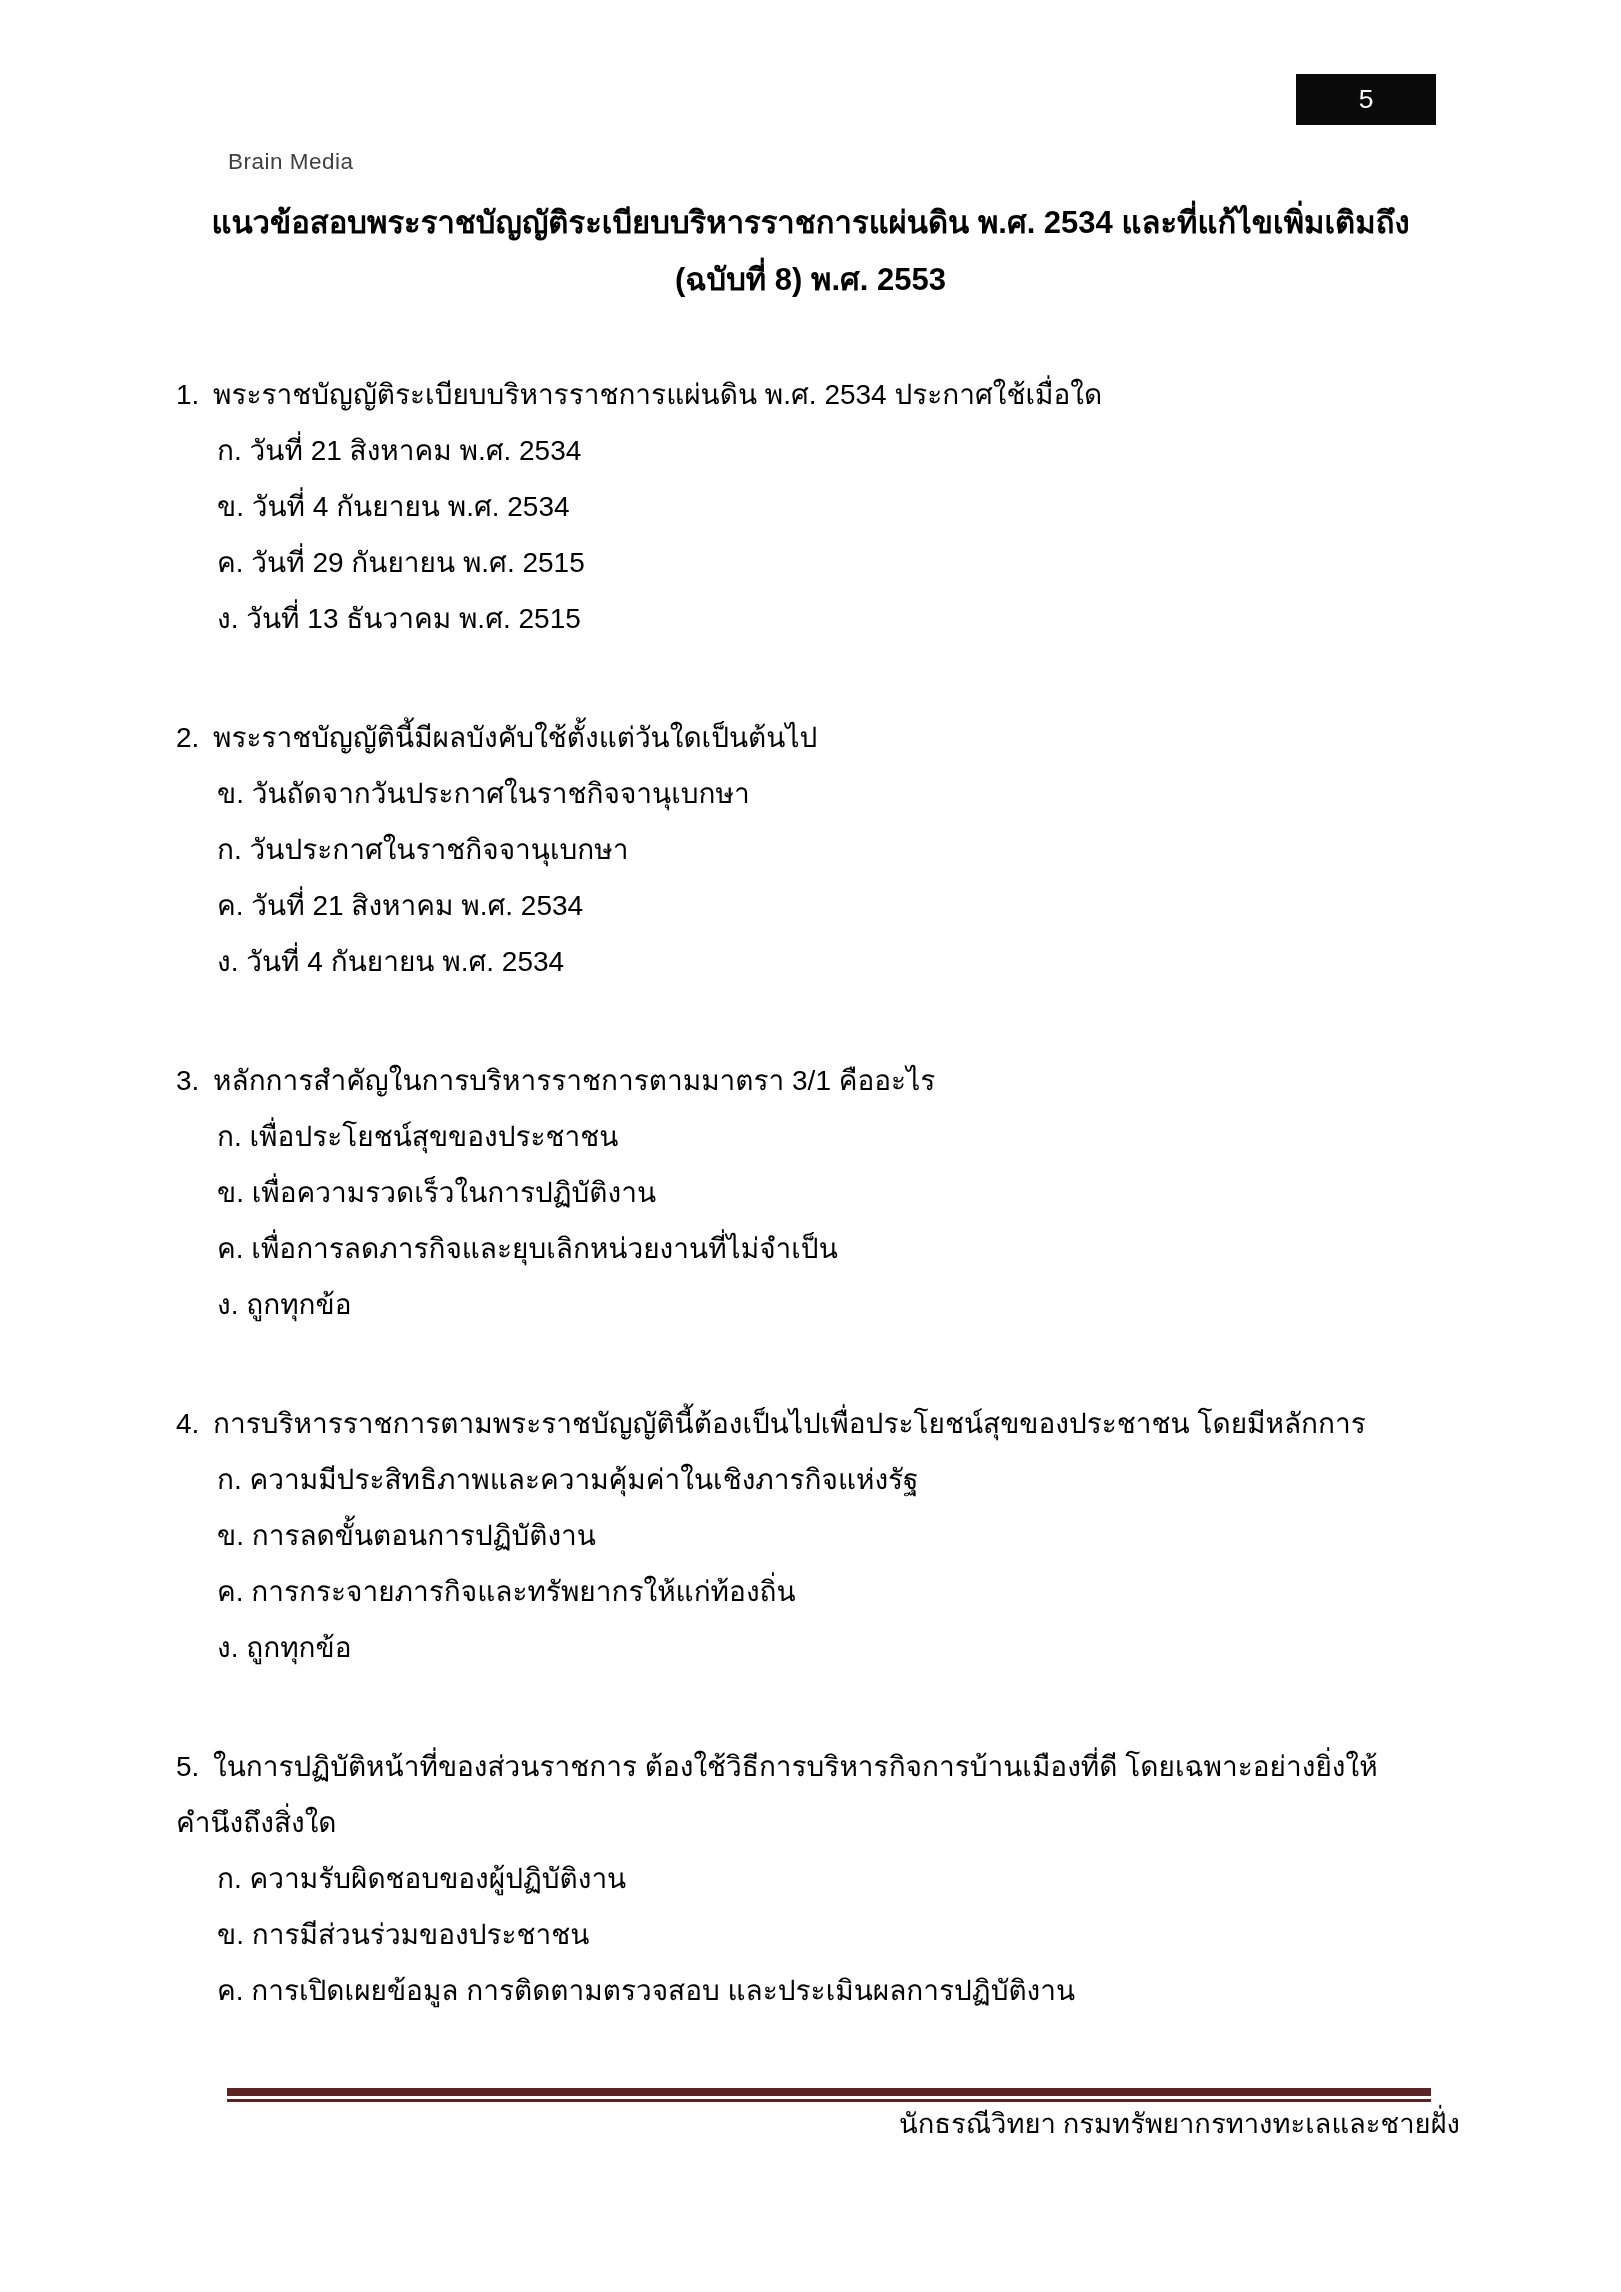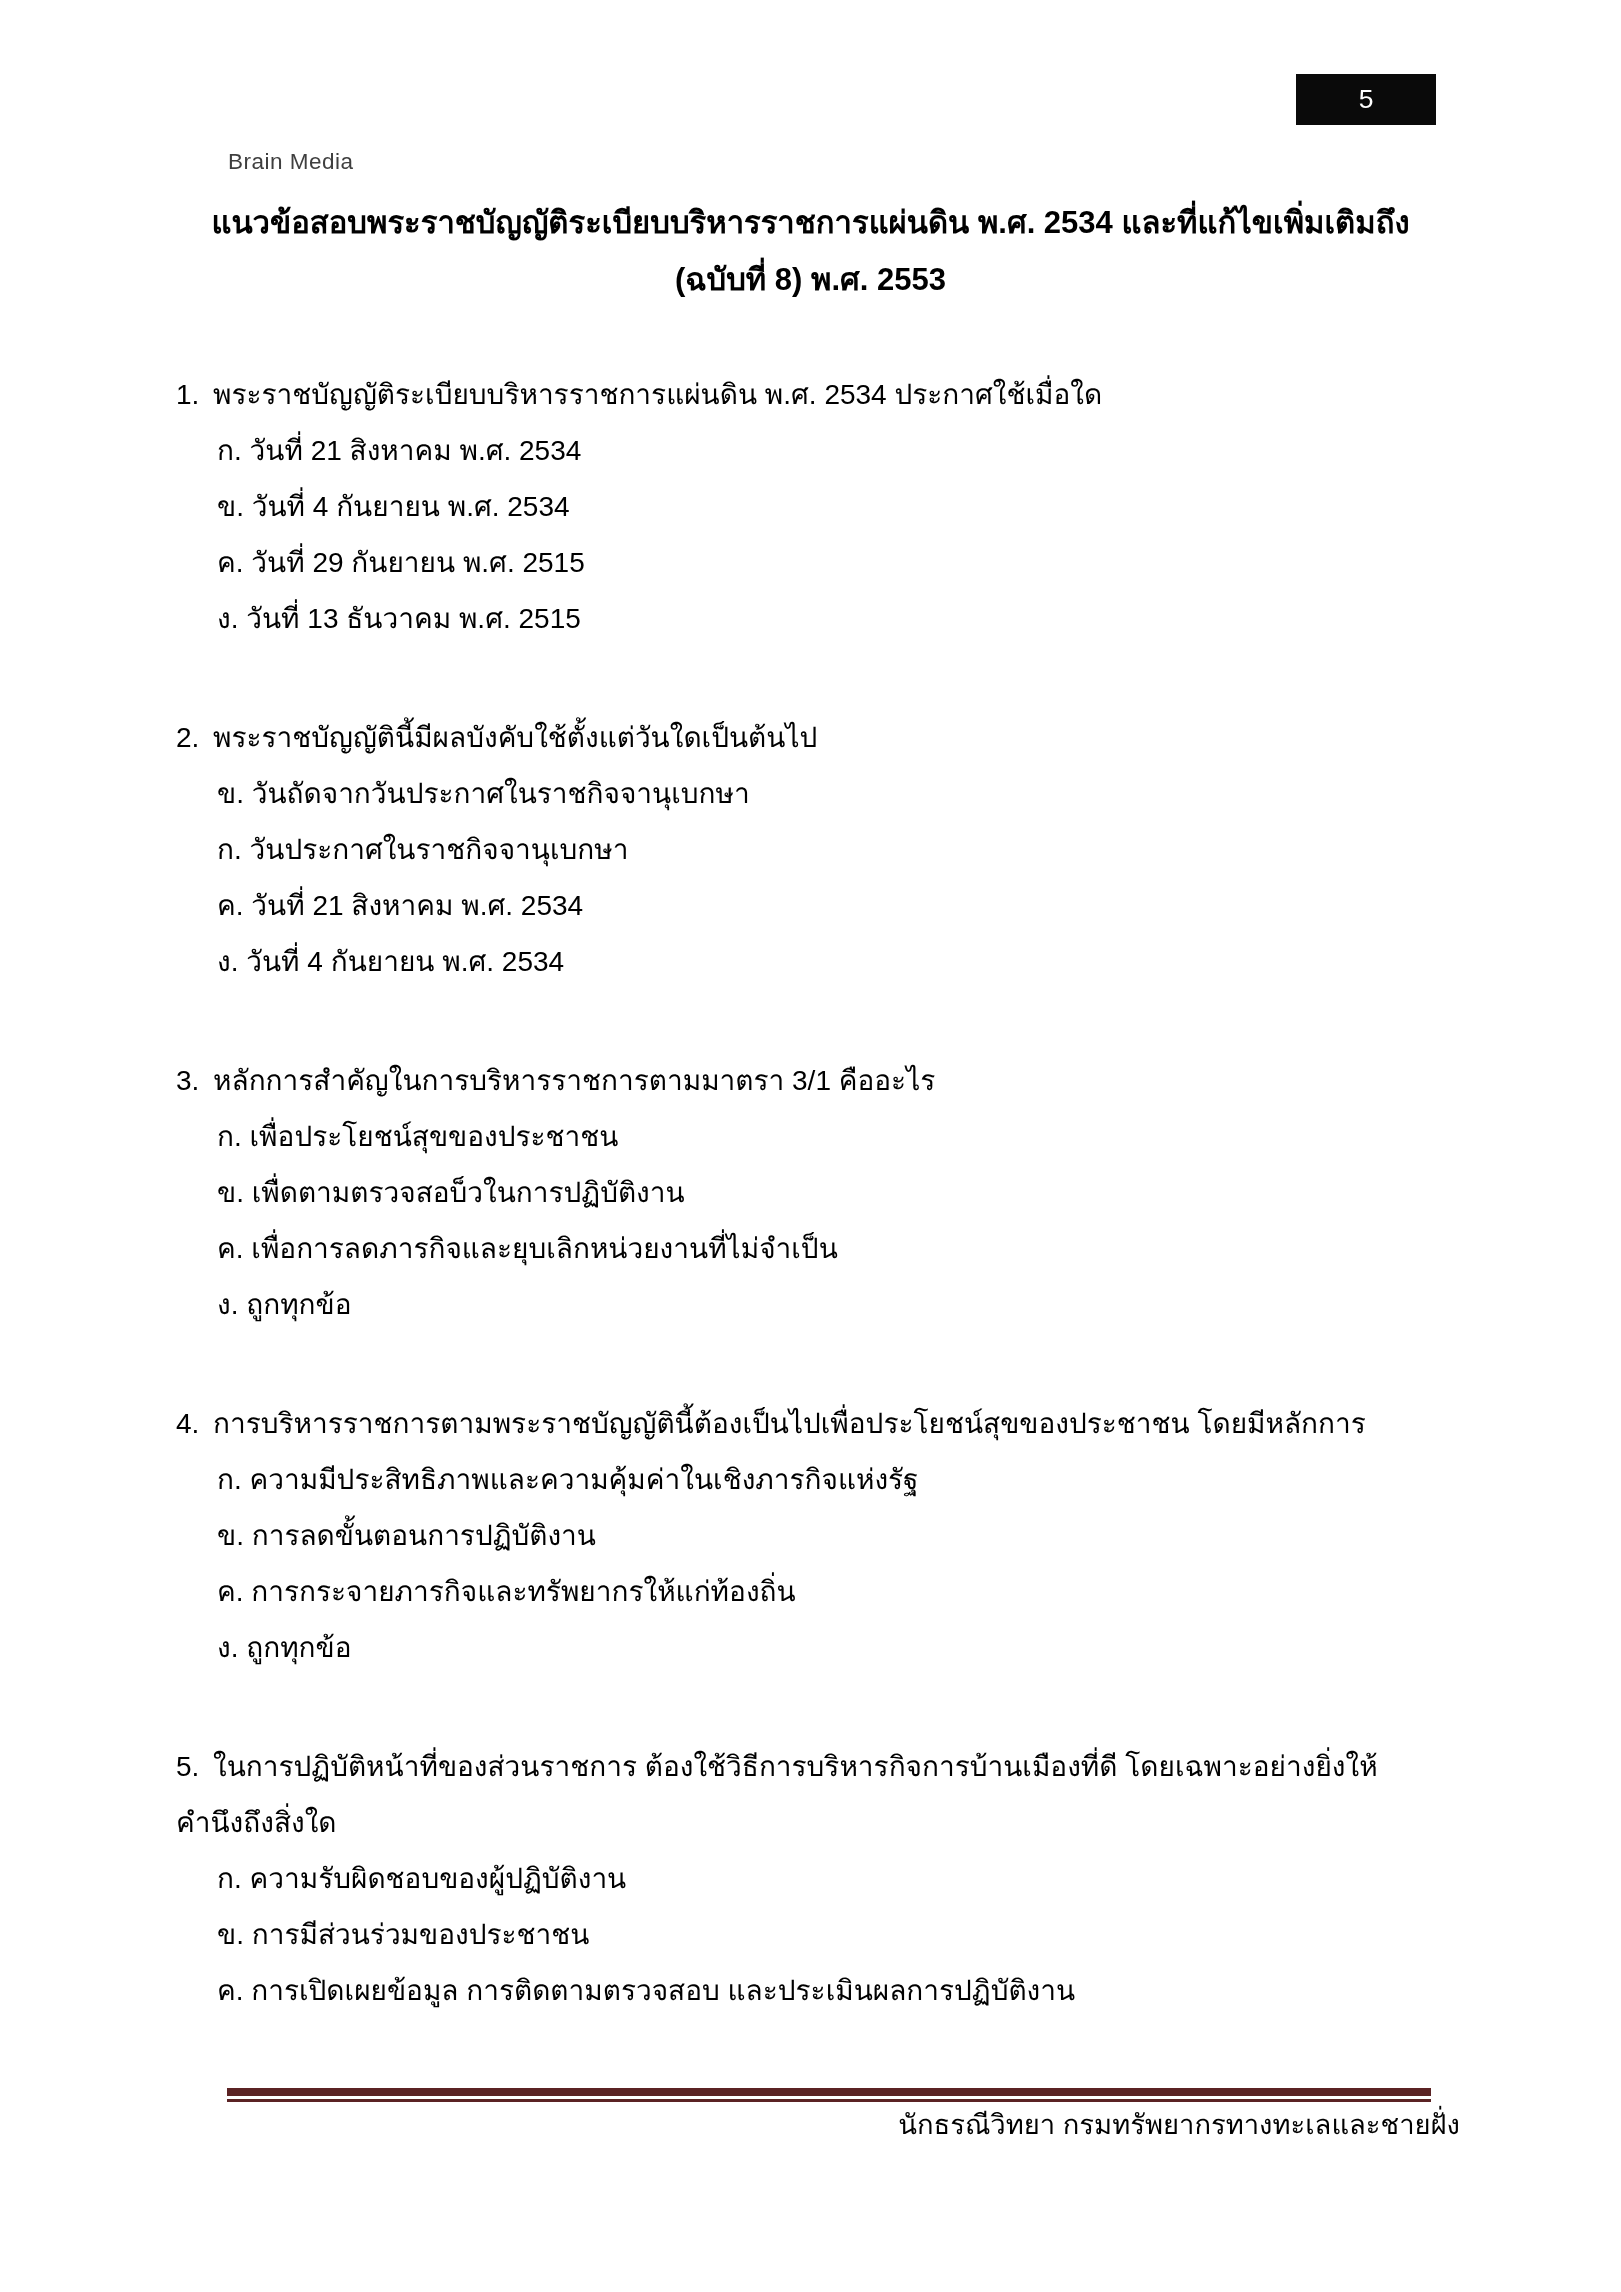--- a/index.html
+++ b/index.html
@@ -40,21 +40,21 @@
   .footer-rule-thick {
     position:absolute; left:227px; top:2088px;
     width:1204px; height:7.8px;
   }
   .footer-rule-thin {
     position:absolute; left:227px; top:2099px;
     width:1204px; height:2.9px;
   }
   .footer-text {
     position:absolute; right:161px; top:2105px;
-    font-size:27.4px; line-height:39px; white-space:nowrap;
+    font-size:27.4px; line-height:39px; white-space:nowrap;font-family:Liberation Serif, serif;
   }
 </style>
 </head>
 <body>
 
 <div class="brand">Brain Media</div>
 
 <div class="page-badge">5</div>
 
 <div class="doc-title">
@@ -78,21 +78,21 @@
         <div class="line"><span class="choice-label">ข.</span><span>วันถัดจากวันประกาศในราชกิจจานุเบกษา</span></div>
         <div class="line"><span class="choice-label">ก.</span><span>วันประกาศในราชกิจจานุเบกษา</span></div>
         <div class="line"><span class="choice-label">ค.</span><span>วันที่ 21 สิงหาคม พ.ศ. 2534</span></div>
         <div class="line"><span class="choice-label">ง.</span><span>วันที่ 4 กันยายน พ.ศ. 2534</span></div>
       </div>
     </div>
     <div class="question-block">
       <div class="line"><span class="q-num">3.</span><span>หลักการสำคัญในการบริหารราชการตามมาตรา 3/1 คืออะไร</span></div>
       <div class="choices">
         <div class="line"><span class="choice-label">ก.</span><span>เพื่อประโยชน์สุขของประชาชน</span></div>
-        <div class="line"><span class="choice-label">ข.</span><span>เพื่ดตามตรวจสอบ็วในการปฏิบัติงาน</span></div>
+        <div class="line"><span class="choice-label">ข.</span><span>เพื่อความรวดเร็วในการปฏิบัติงาน</span></div>
         <div class="line"><span class="choice-label">ค.</span><span>เพื่อการลดภารกิจและยุบเลิกหน่วยงานที่ไม่จำเป็น</span></div>
         <div class="line"><span class="choice-label">ง.</span><span>ถูกทุกข้อ</span></div>
       </div>
     </div>
     <div class="question-block">
       <div class="line"><span class="q-num">4.</span><span>การบริหารราชการตามพระราชบัญญัตินี้ต้องเป็นไปเพื่อประโยชน์สุขของประชาชน โดยมีหลักการ</span></div>
       <div class="choices">
         <div class="line"><span class="choice-label">ก.</span><span>ความมีประสิทธิภาพและความคุ้มค่าในเชิงภารกิจแห่งรัฐ</span></div>
         <div class="line"><span class="choice-label">ข.</span><span>การลดขั้นตอนการปฏิบัติงาน</span></div>
         <div class="line"><span class="choice-label">ค.</span><span>การกระจายภารกิจและทรัพยากรให้แก่ท้องถิ่น</span></div>

